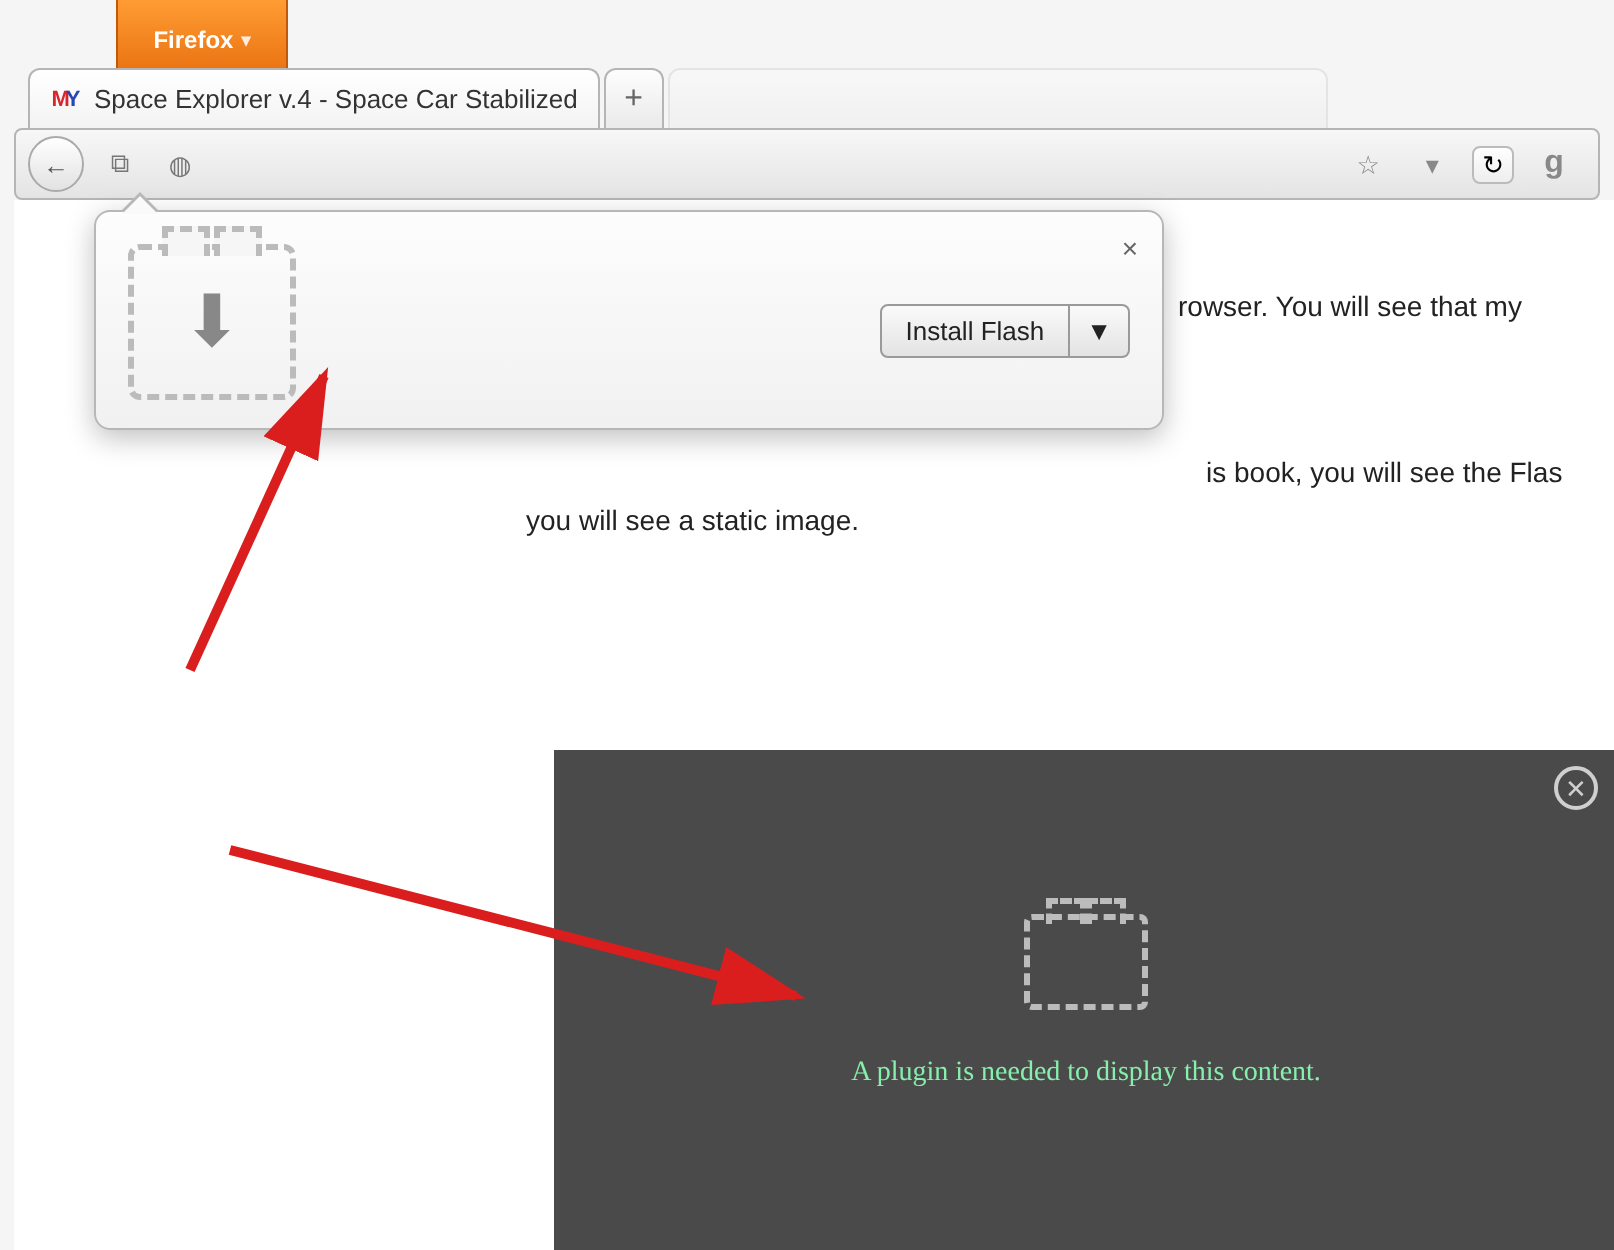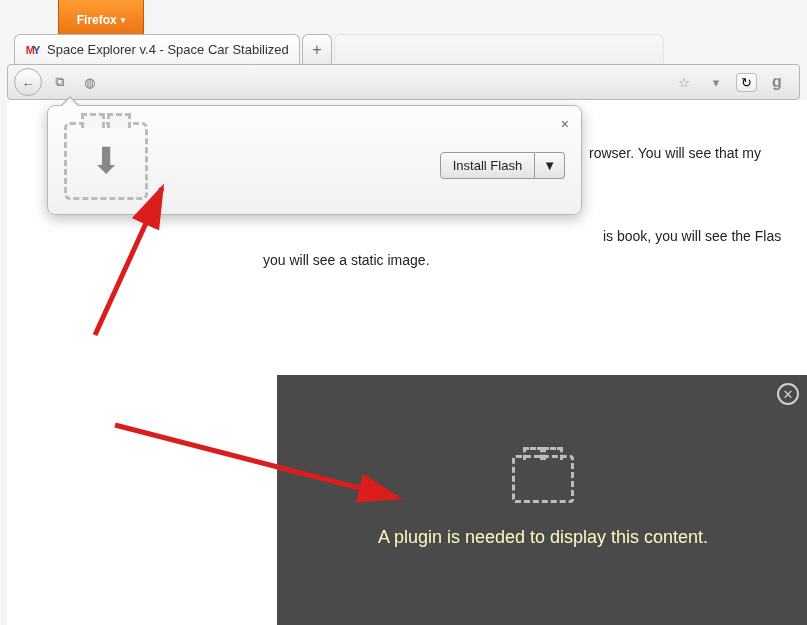--- a/index.html
+++ b/index.html
@@ -122,21 +122,21 @@
     width:62px; height:48px; border:3px dashed #bcbcbc; border-radius:4px; position:relative;
   }
   .plugin-ico-sm::before{
     content:""; position:absolute; top:-11px; left:8px; width:14px; height:10px;
     border:3px dashed #bcbcbc; border-bottom:none;
   }
   .plugin-ico-sm::after{
     content:""; position:absolute; top:-11px; right:8px; width:14px; height:10px;
     border:3px dashed #bcbcbc; border-bottom:none;
   }
-  .flash-msg { font-size:18px; color:#fef9c3; }
+  .flash-msg { font-size:14px; color:#86efac;font-family:Liberation Serif, serif; }
 
   
   .arrow-svg { position:absolute; top:0; left:0; width:807px; height:625px; pointer-events:none; }
 </style>
 </head>
 <body>
 
 <div class="firefox-btn">
   <span>Firefox</span>
   <span class="chev">▾</span>

